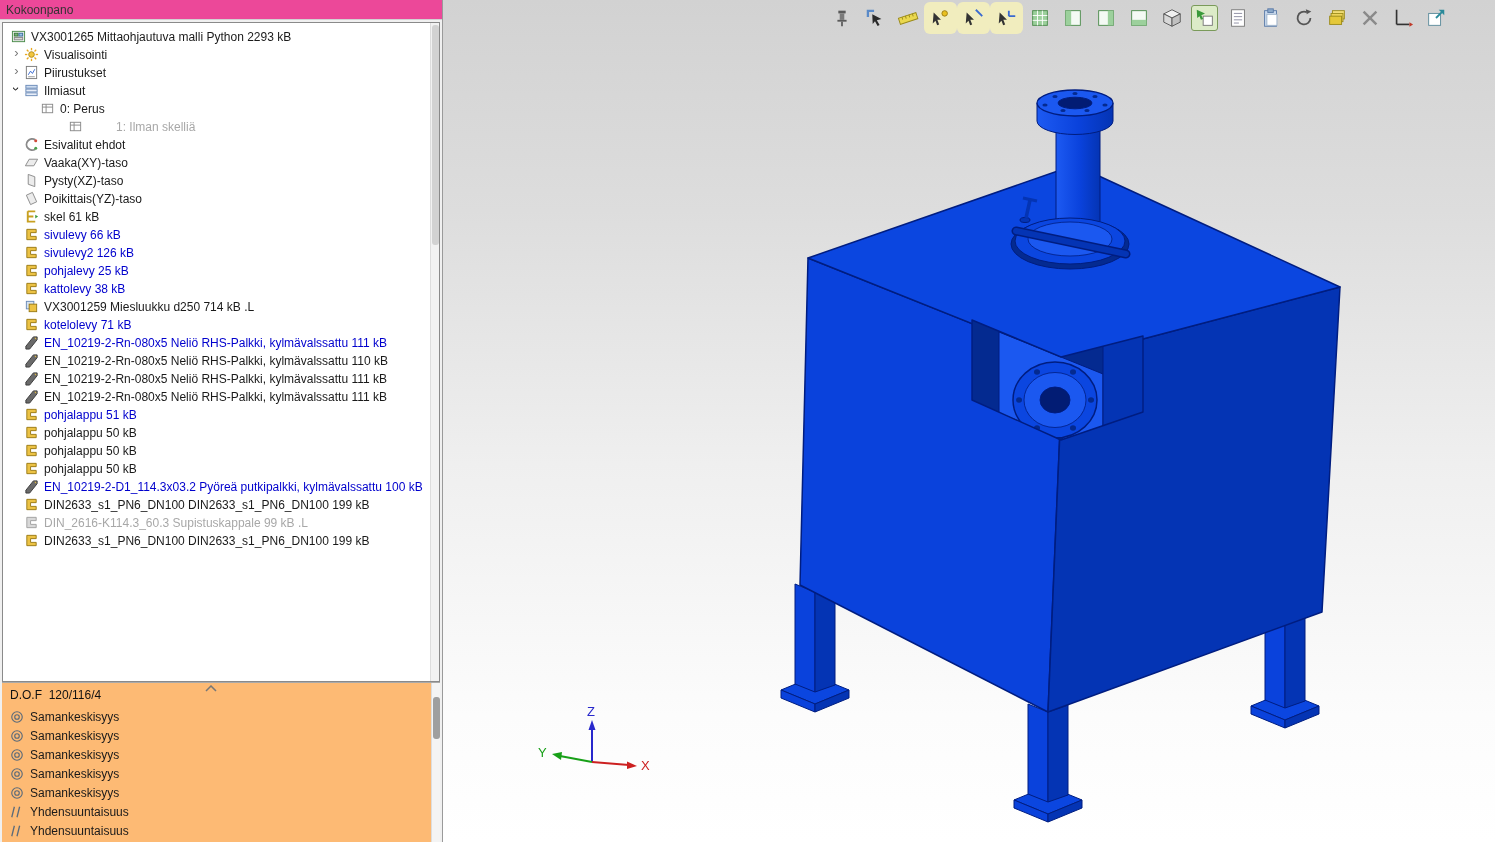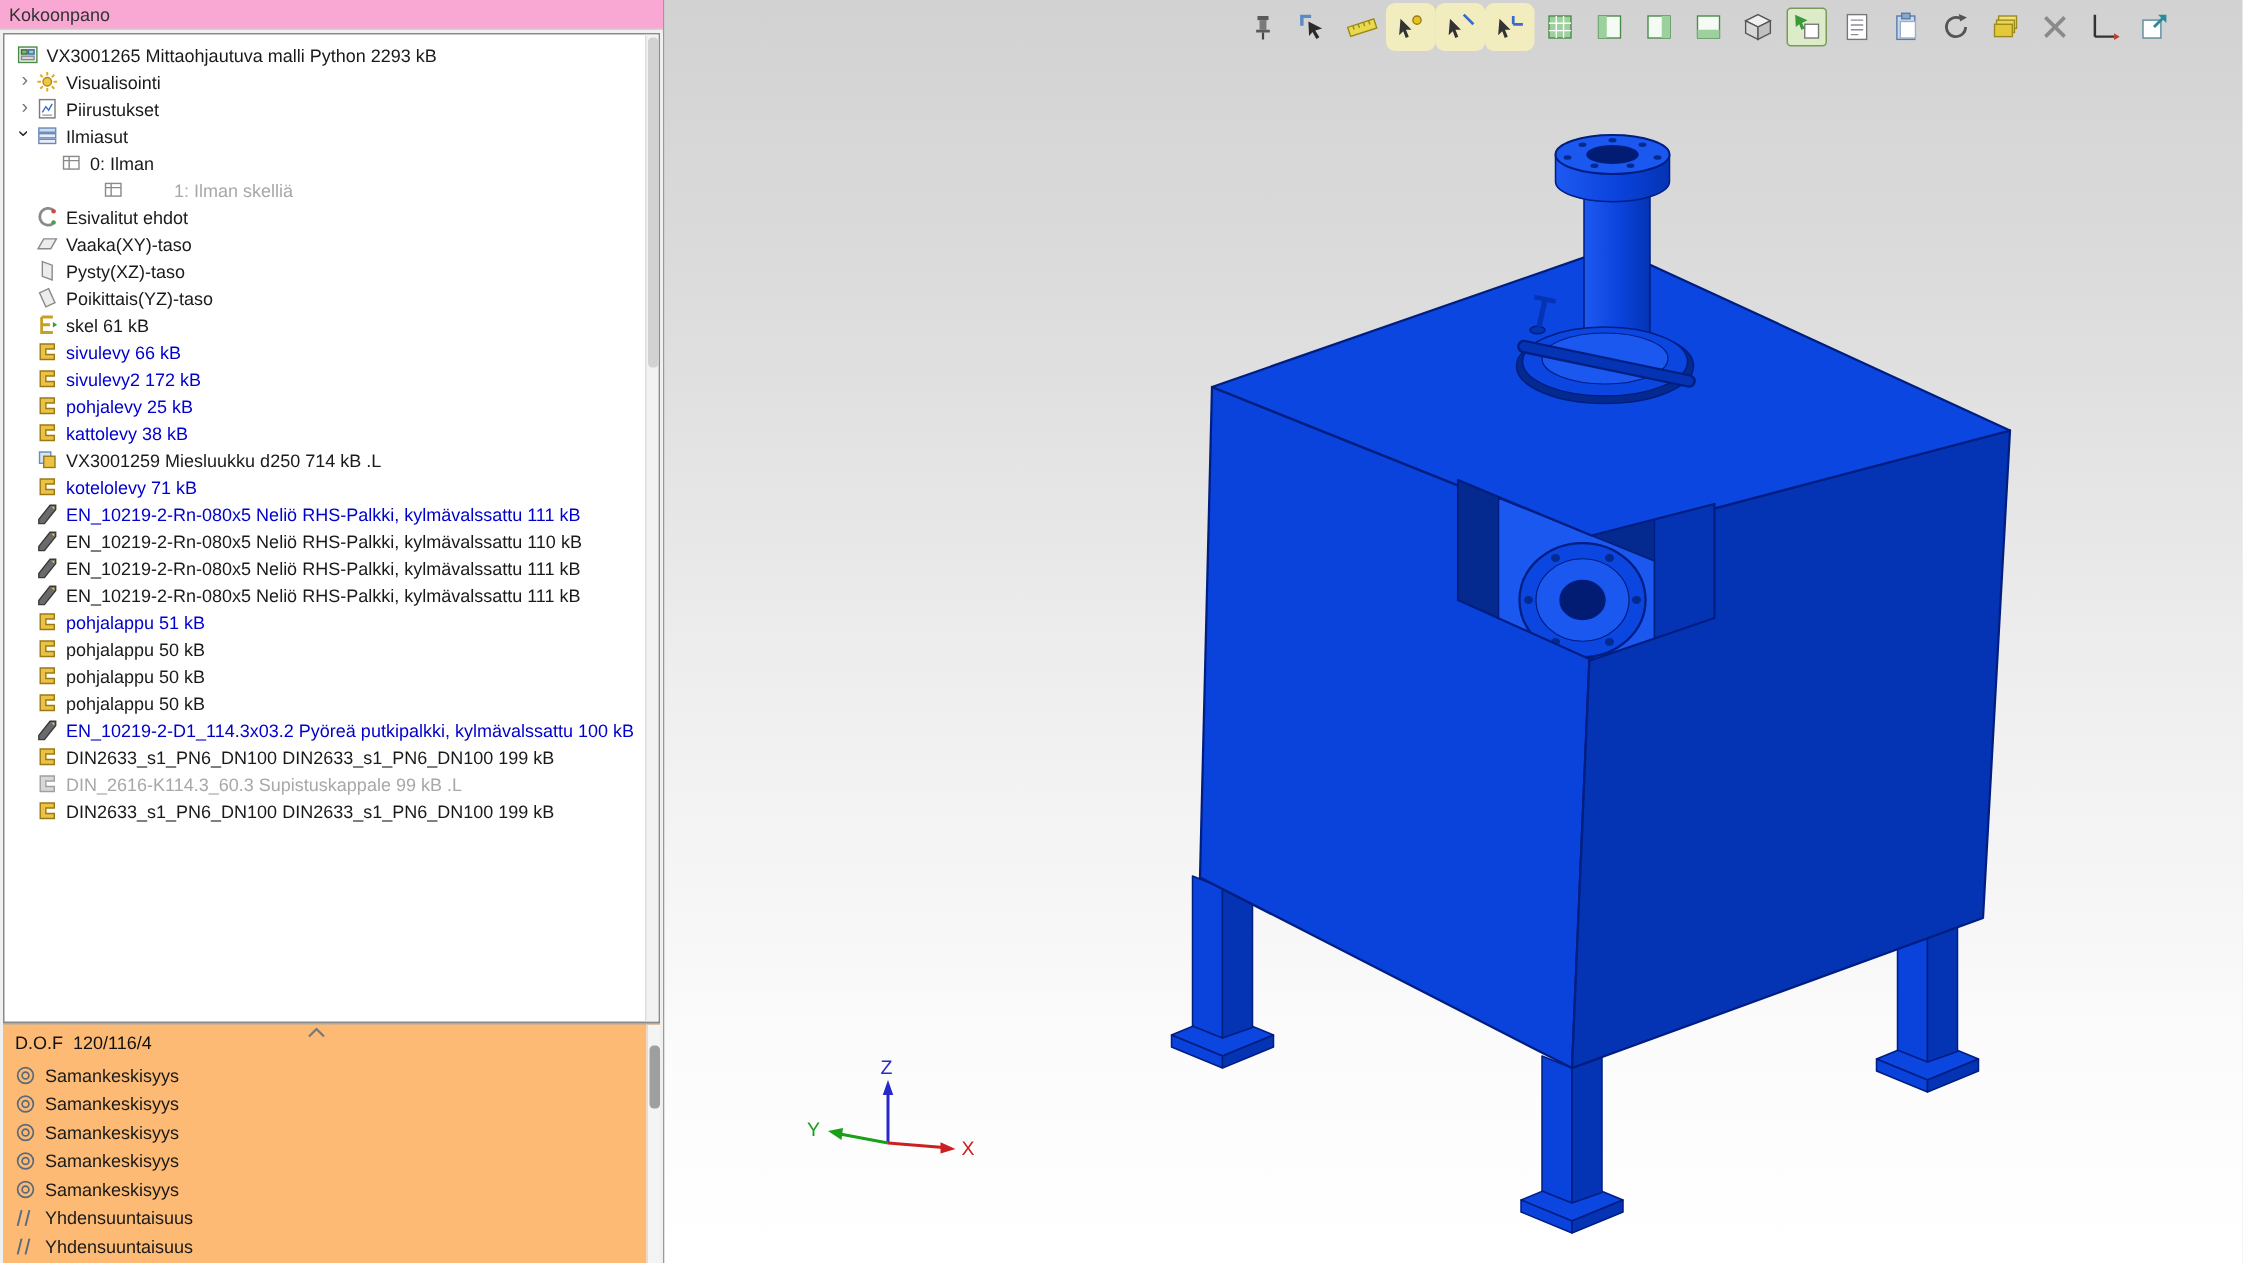--- a/index.html
+++ b/index.html
@@ -2,21 +2,21 @@
 <html style="--faceTop: #0b46e0; --faceLeft: #0a42dc; --faceRight: #0434b4; --edge: #001d80; --bright: #1b58f0; --deep: #042a90; --accentX: #cc2020; --accentY: #18a018; --accentZ: #2828cc;"><head>
 <meta charset="utf-8">
 <style>
   *{margin:0;padding:0;box-sizing:border-box}
   html,body{width:1495px;height:842px;overflow:hidden}
   body{font-family:"Liberation Sans",sans-serif;font-size:12px;background:#f0f0f0;color:#1a1a1a}
   .app{position:relative;width:1495px;height:842px;display:flex}
 
   
   .left{width:443px;height:842px;background:#f0f0f0;border-right:1px solid #9a9a9a;display:flex;flex-direction:column;position:relative}
-  .ptitle{height:20px;line-height:20px;padding-left:6px;background:#f9a8d4;border-bottom:1px solid #d2d2d2;color:#333}
+  .ptitle{height:20px;line-height:20px;padding-left:6px;background:#ec4899;border-bottom:1px solid #d2d2d2;color:#333}
   .treebox{position:relative;margin:2px 2px 0 2px;height:660px;background:#fff;border:1px solid #8a8a8a;overflow:hidden}
   .tree{padding-top:3px}
   .row{display:flex;align-items:flex-end;height:18px;white-space:nowrap;padding-left:6px;cursor:default}
   .exp{width:15px;flex:0 0 15px;text-align:center;color:#777;line-height:18px}
   .exp-none{width:2px;flex:0 0 2px}
   .exp-collapsed::before{content:"›";font-size:13px}
   .exp-expanded::before{content:"›";display:inline-block;transform:rotate(90deg);font-size:13px;color:#222}
   .ticon{width:15px;height:15px;flex:0 0 15px;margin-right:5px}
   .tlabel{white-space:pre}
   .row.c-blue .tlabel{color:#0000cd}
@@ -259,21 +259,21 @@
             <svg class="ticon" viewBox="0 0 16 16">
               <use href="#s-representations" xlink:href="#s-representations"></use>
             </svg>
             <span class="tlabel">Ilmiasut</span>
           </div>
           <div class="row" style="padding-left: 22px;">
             <span class="exp exp-blank"></span>
             <svg class="ticon" viewBox="0 0 16 16">
               <use href="#s-rep-item" xlink:href="#s-rep-item"></use>
             </svg>
-            <span class="tlabel">0: Ilman</span>
+            <span class="tlabel">0: Perus</span>
           </div>
           <div class="row c-gray" style="padding-left: 22px; gap: 28px;">
             <span class="exp exp-blank"></span>
             <svg class="ticon" viewBox="0 0 16 16">
               <use href="#s-rep-item" xlink:href="#s-rep-item"></use>
             </svg>
             <span class="tlabel">1: Ilman skelliä</span>
           </div>
           <div class="row">
             <span class="exp exp-blank"></span>
@@ -315,21 +315,21 @@
             <svg class="ticon" viewBox="0 0 16 16">
               <use href="#s-part" xlink:href="#s-part"></use>
             </svg>
             <span class="tlabel">sivulevy 66 kB</span>
           </div>
           <div class="row c-blue">
             <span class="exp exp-blank"></span>
             <svg class="ticon" viewBox="0 0 16 16">
               <use href="#s-part" xlink:href="#s-part"></use>
             </svg>
-            <span class="tlabel">sivulevy2 172 kB</span>
+            <span class="tlabel">sivulevy2 126 kB</span>
           </div>
           <div class="row c-blue">
             <span class="exp exp-blank"></span>
             <svg class="ticon" viewBox="0 0 16 16">
               <use href="#s-part" xlink:href="#s-part"></use>
             </svg>
             <span class="tlabel">pohjalevy 25 kB</span>
           </div>
           <div class="row c-blue">
             <span class="exp exp-blank"></span>

